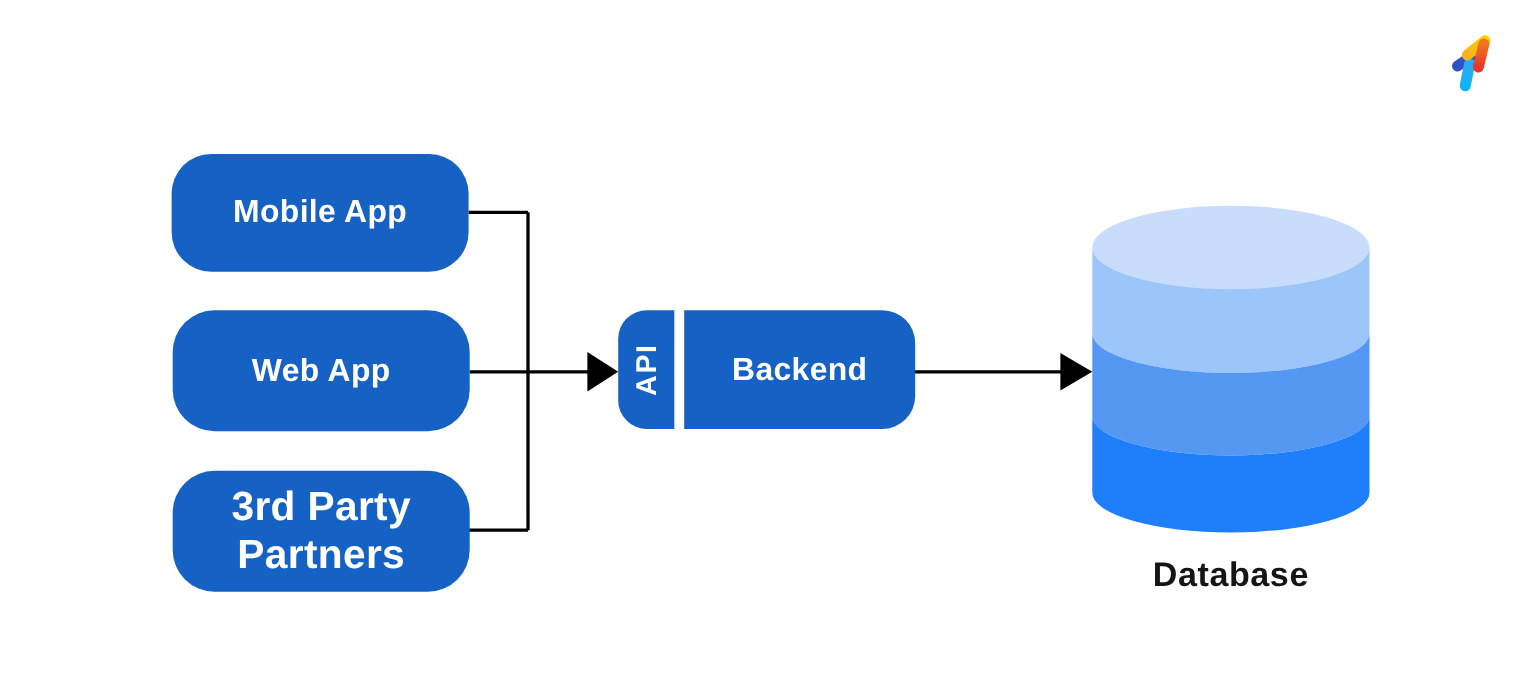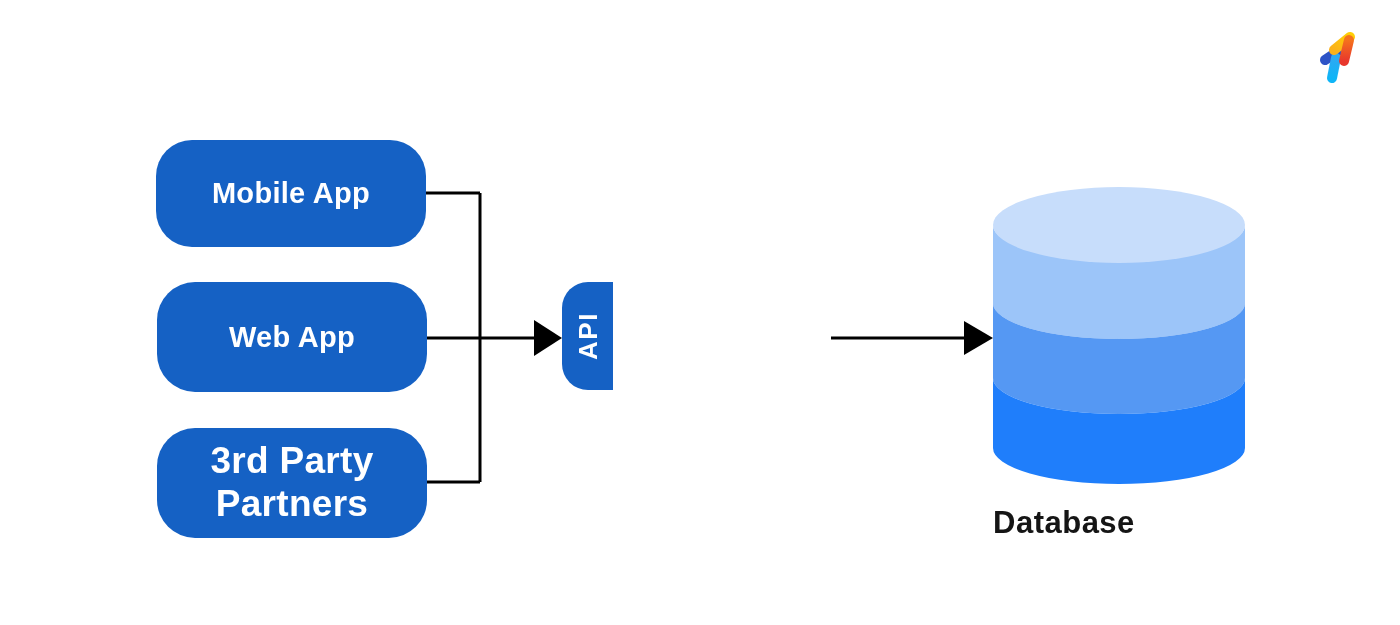--- a/index.html
+++ b/index.html
@@ -24,21 +24,21 @@
     background:#1561C4;border-radius:26px 0 0 26px;
   }
   .api-strip .vlabel{
     position:absolute;left:50%;top:50%;
     transform:translate(-50%,-50%) rotate(-90deg);
     color:#fff;font-size:26px;font-weight:bold;letter-spacing:1.5px;white-space:nowrap;
   }
   .node-backend{left:622px;top:282px;width:210px;height:108px;font-size:29px;border-radius:0 30px 30px 0;}
   .db-label{
     position:absolute;left:993px;top:505px;width:252px;
-    color:#151515;font-size:31px;font-weight:bold;letter-spacing:0.5px;
+    text-align:center;color:#151515;font-size:31px;font-weight:bold;letter-spacing:0.5px;
   }
   .logo{position:absolute;left:1316px;top:30px;width:52px;height:58px;}
 </style>
 </head>
 <body>
 
 <div class="canvas">
 
   <svg class="layer" viewBox="0 0 1400 625" aria-hidden="true">
 
@@ -65,20 +65,23 @@
   </div>
 
   <div class="node node-third">
     <span class="wrap-label">3rd Party Partners</span>
   </div>
 
   <div class="api-strip">
     <span class="vlabel">API</span>
   </div>
 
+  <div class="node node-backend">
+    <span>Backend</span>
+  </div>
 
   <div class="db-label">Database</div>
 
   <svg class="logo" viewBox="0 0 52 58" aria-hidden="true">
     <defs>
       <linearGradient id="lgYellow" x1="0" y1="1" x2="1" y2="0">
         <stop offset="0" stop-color="#FBB11B"></stop>
           <stop offset="1" stop-color="#FFCE06"></stop>
       </linearGradient>
       <linearGradient id="lgRed" x1="0.5" y1="0" x2="0.5" y2="1">

